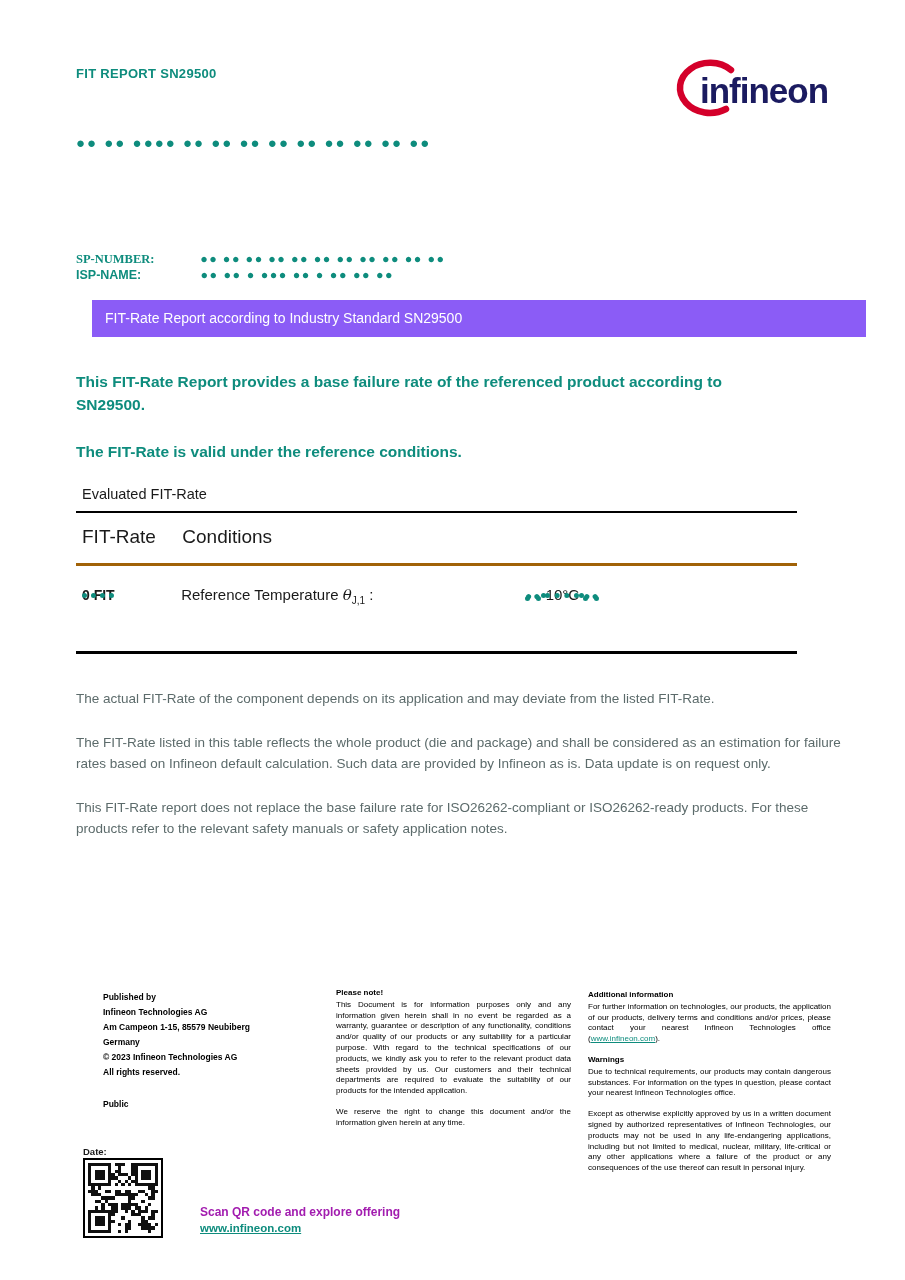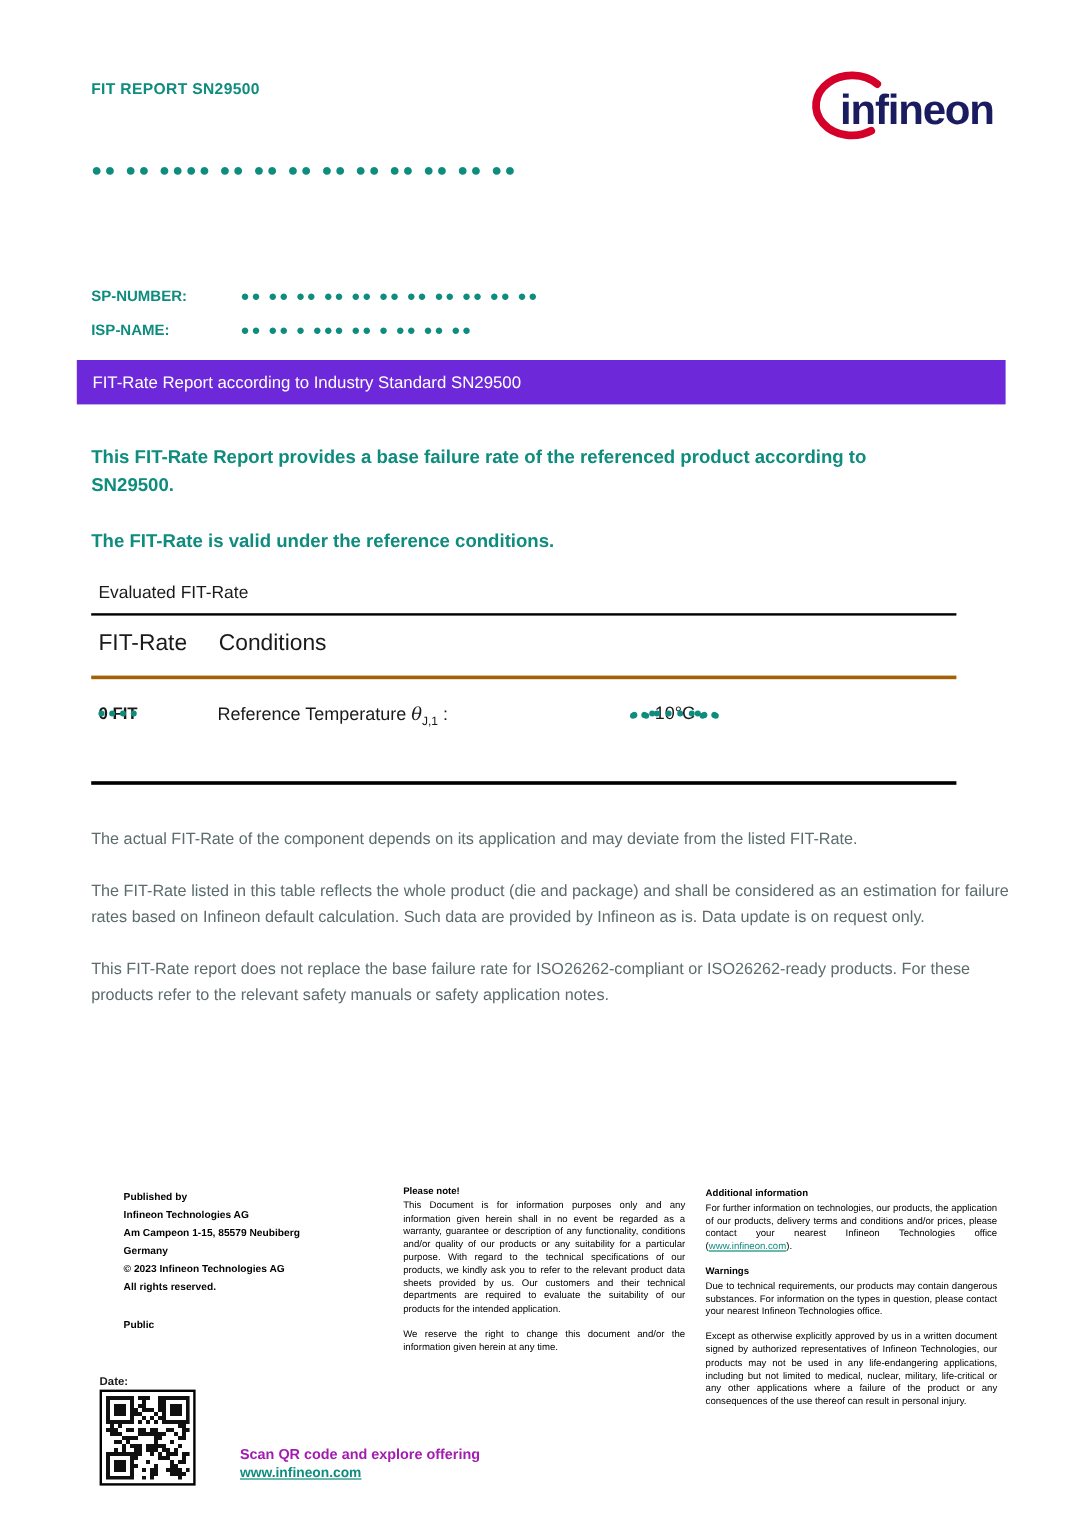--- a/index.html
+++ b/index.html
@@ -18,25 +18,25 @@
 
   
   .doc-title{left:76px;top:66px;font-size:13px;font-weight:700;color:var(--teal);letter-spacing:.3px;}
   .logo{left:668px;top:58px;width:170px;height:66px;}
   .product-redacted{left:76px;top:134px;font-size:15px;font-weight:700;color:var(--teal);letter-spacing:2px;}
 
   
   .meta-row{left:76px;font-size:12.5px;font-weight:700;color:var(--teal);}
   .meta-row .label{display:inline-block;width:121px;}
   .meta-row .value{letter-spacing:1.5px;font-size:12.5px;}
-  .sp-row{top:240px;}
+  .sp-row{top:252px;font-family:Liberation Serif, serif;}
   .isp-row{top:268px;}
 
   
-  .banner{left:64px;top:300px;width:774px;height:37px;background:#6d28d9;color:#fff;
+  .banner{left:92px;top:300px;width:774px;height:37px;background:#8b5cf6;color:#fff;
     font-size:14px;line-height:37px;padding-left:13px;box-sizing:border-box;}
 
   
   .h-teal{left:76px;color:var(--teal);font-weight:700;font-size:15.5px;line-height:23px;}
   .h1{top:370px;width:705px;}
   .h2{top:440px;width:705px;}
 
   
   .fit-table{left:76px;top:486px;width:721px;}
   .tbl-caption{font-size:14.5px;color:var(--ink);padding:0 0 9px 6px;}

